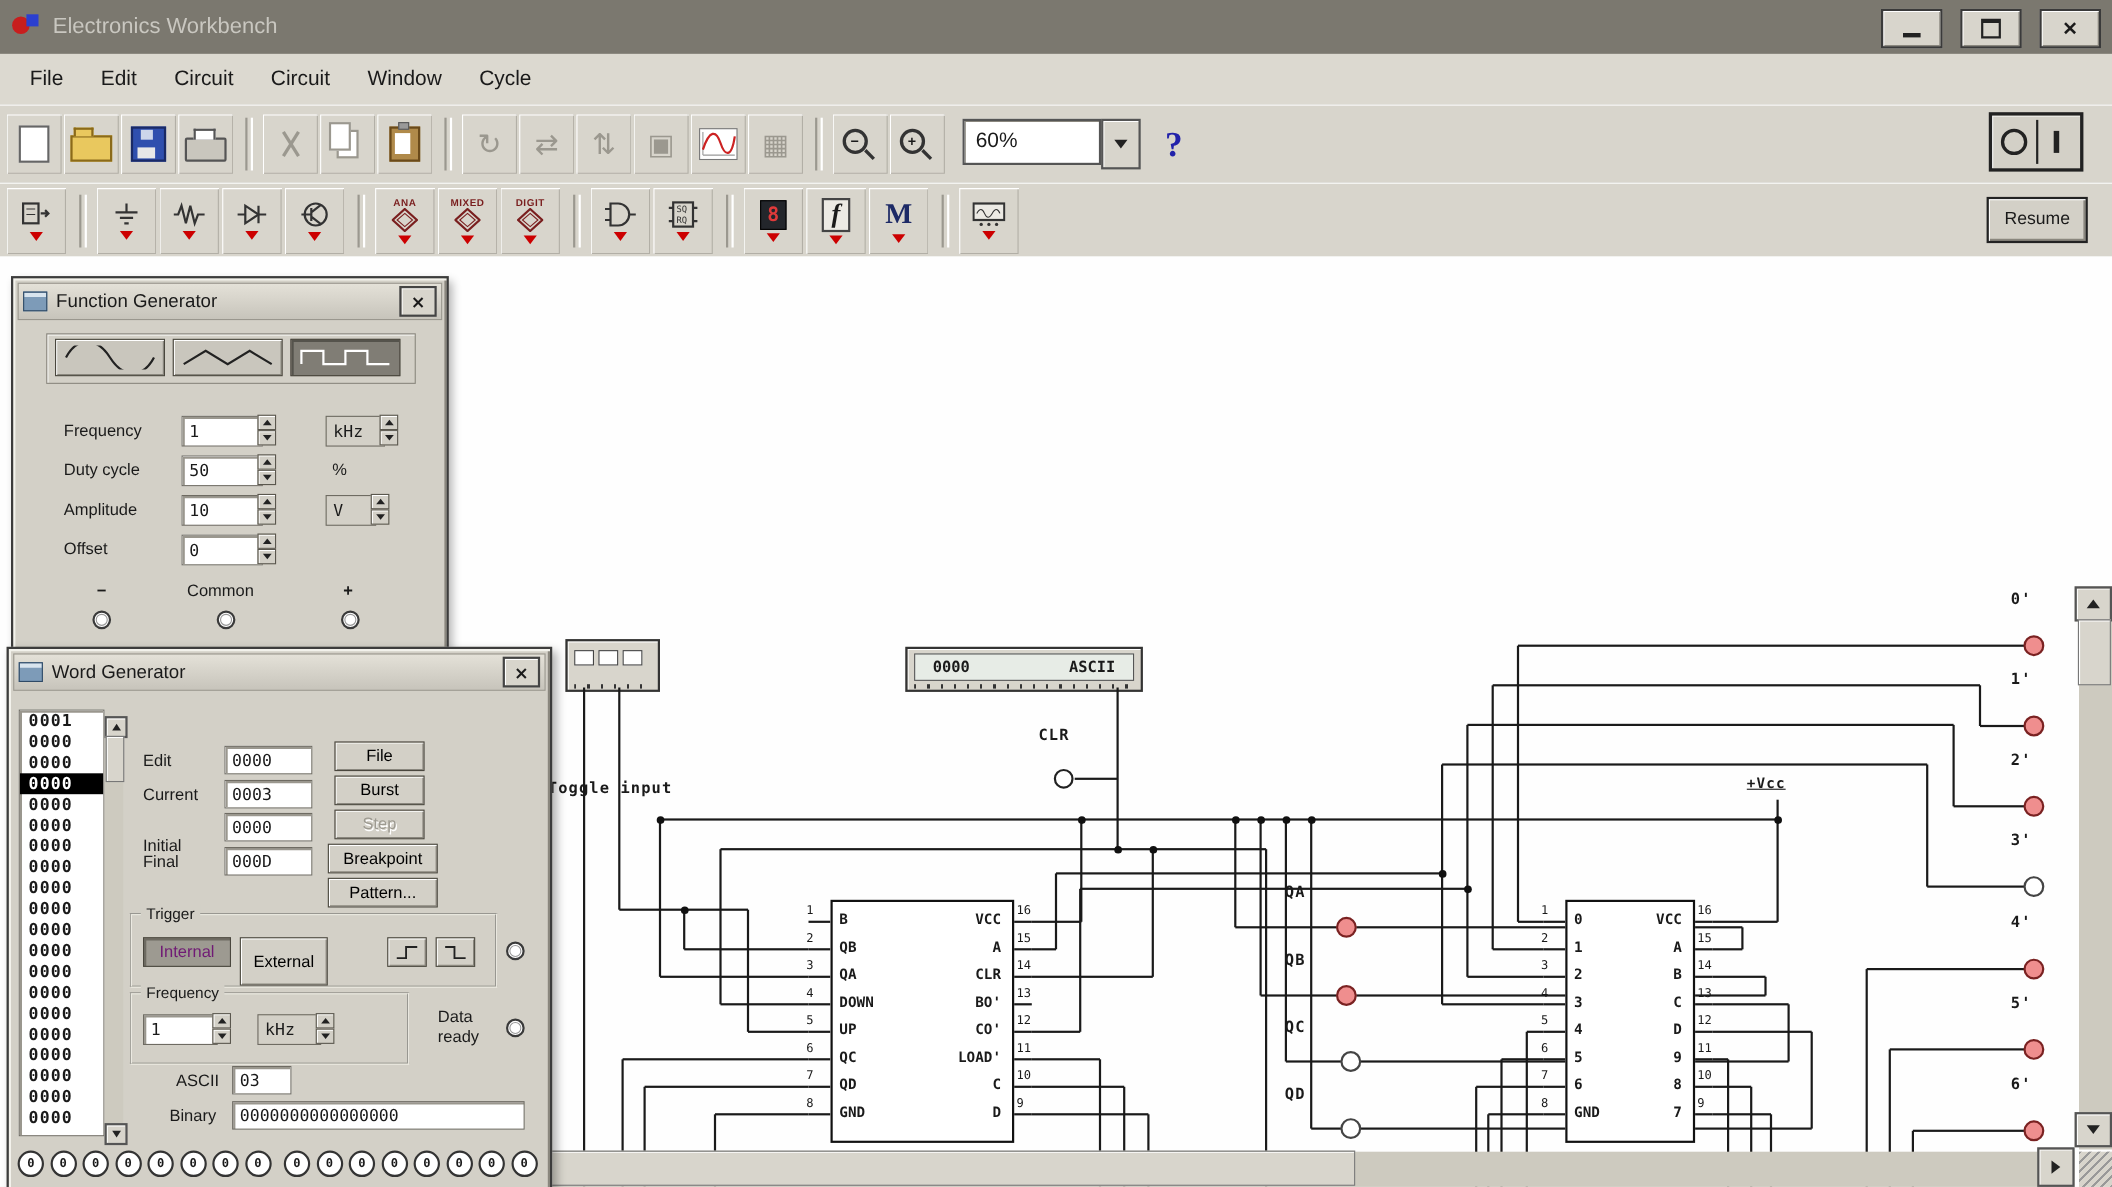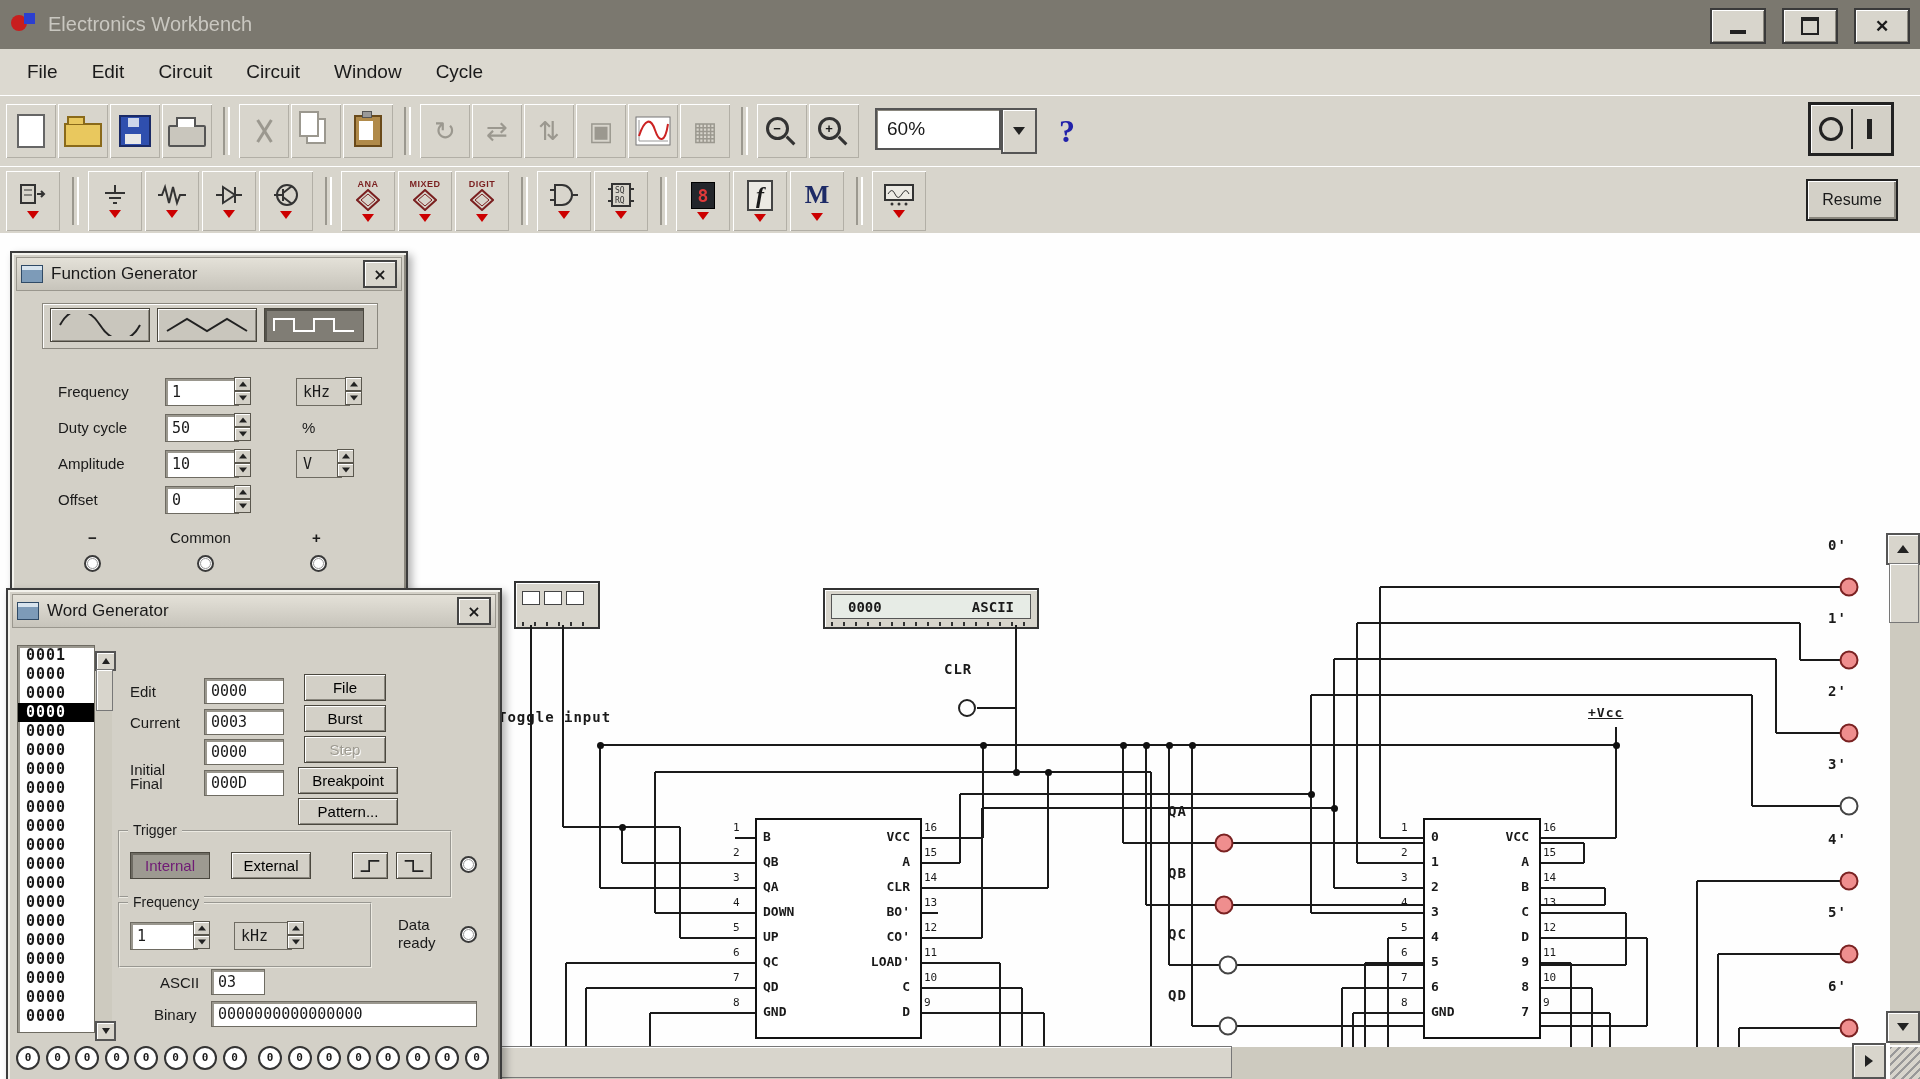--- a/index.html
+++ b/index.html
@@ -738,21 +738,21 @@
   <button class="btn" style="left:296px;top:84px;width:82px;height:27px">File</button>
   <button class="btn" style="left:296px;top:115px;width:82px;height:27px">Burst</button>
   <button class="btn disabled" style="left:296px;top:146px;width:82px;height:27px">Step</button>
   <button class="btn" style="left:290px;top:177px;width:100px;height:27px">Breakpoint</button>
   <button class="btn" style="left:290px;top:208px;width:100px;height:27px">Pattern...</button>
 
   <div class="group" style="left:110px;top:240px;width:330px;height:64px">
     <span class="glabel">Trigger</span>
   </div>
   <button class="btn pressed" style="left:122px;top:262px;width:80px;height:27px">Internal</button>
-  <button class="btn" style="left:223px;top:262px;width:80px;height:27px">External</button>
+  <button class="btn" style="left:210px;top:262px;width:80px;height:44px">External</button>
   <button class="btn edge-btn" style="left:344px;top:262px;width:36px;height:27px">
     <svg width="26" height="20" viewBox="0 0 26 20">
       <polyline points="2,16 12,16 12,4 24,4" stroke="#222" fill="none" stroke-width="2"></polyline>
     </svg>
   </button>
   <button class="btn" style="left:388px;top:262px;width:36px;height:27px">
     <svg width="26" height="20" viewBox="0 0 26 20">
       <polyline points="2,4 12,4 12,16 24,16" stroke="#222" fill="none" stroke-width="2"></polyline>
     </svg>
   </button>

